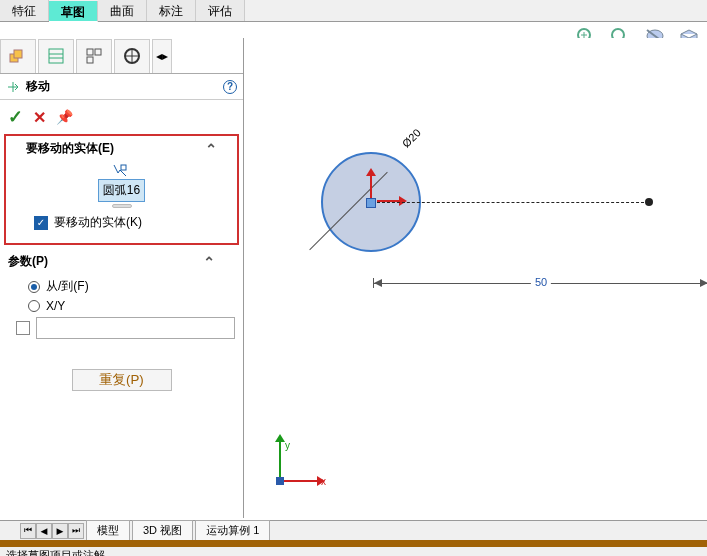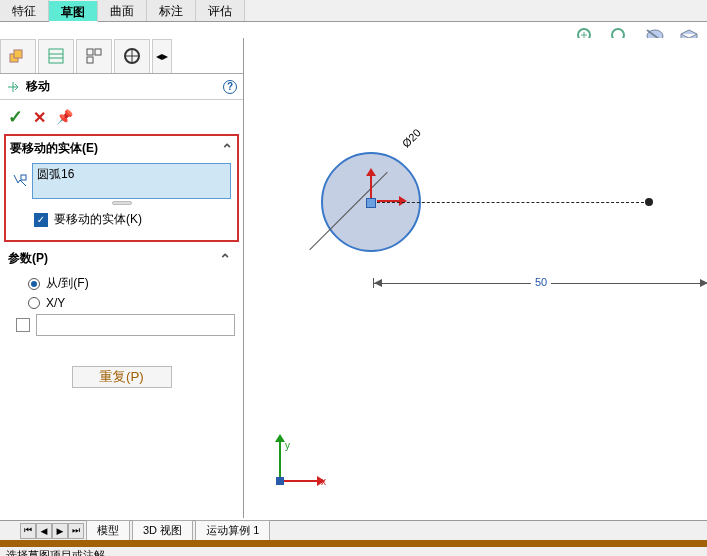--- a/index.html
+++ b/index.html
@@ -21,25 +21,25 @@
 .cmd-icon { width: 14px; height: 14px; margin-right: 6px; }
 .cmd-title { font-weight: bold; }
 .help-icon { margin-left: auto; color: #1a5ea8; font-weight: bold; border: 1px solid #1a5ea8; border-radius: 50%; width: 14px; height: 14px; display: flex; align-items: center; justify-content: center; font-size: 10px; }
 
 .action-row { display: flex; align-items: center; gap: 10px; padding: 6px 8px; }
 .ok-btn { color: #2a8a2a; font-size: 18px; font-weight: bold; }
 .cancel-btn { color: #cc2222; font-size: 16px; font-weight: bold; }
 .pin-btn { color: #888; font-size: 14px; }
 
 .section { margin: 4px 0; }
-.section-header { display: flex; justify-content: space-between; align-items: center; padding: 4px 4px; font-weight: bold; }
+.section-header { display: flex; justify-content: space-between; align-items: center; padding: 4px 20px; font-weight: bold; }
 .collapse { font-size: 14px; color: #555; }
 
 .red-box { border: 2px solid #d03030; margin: 0 4px 4px 4px; padding-bottom: 8px; }
-.entity-row { display: flex; align-items: center; padding: 2px 6px; }
+.entity-row { display: flex; align-items: center; padding: 2px 6px; flex-direction: column; }
 .entity-icon { width: 16px; height: 16px; margin-right: 4px; }
 .entity-list { flex: 1; background: #cfe6f5; border: 1px solid #5a9bd5; padding: 2px 4px; height: 36px; }
 .handle-bar { height: 6px; display: flex; justify-content: center; }
 .handle-bar span { width: 20px; height: 4px; background: #ddd; border: 1px solid #bbb; border-radius: 2px; }
 .checkbox-row { display: flex; align-items: center; padding: 4px 28px; gap: 6px; }
 .checkbox { width: 14px; height: 14px; background: #1a5ea8; color: #fff; display: flex; align-items: center; justify-content: center; font-size: 10px; }
 
 .params { padding: 0 8px; }
 .radio-row { display: flex; align-items: center; gap: 6px; margin: 4px 0 2px 20px; }
 .radio { width: 12px; height: 12px; border: 1px solid #555; border-radius: 50%; display: flex; align-items: center; justify-content: center; }

